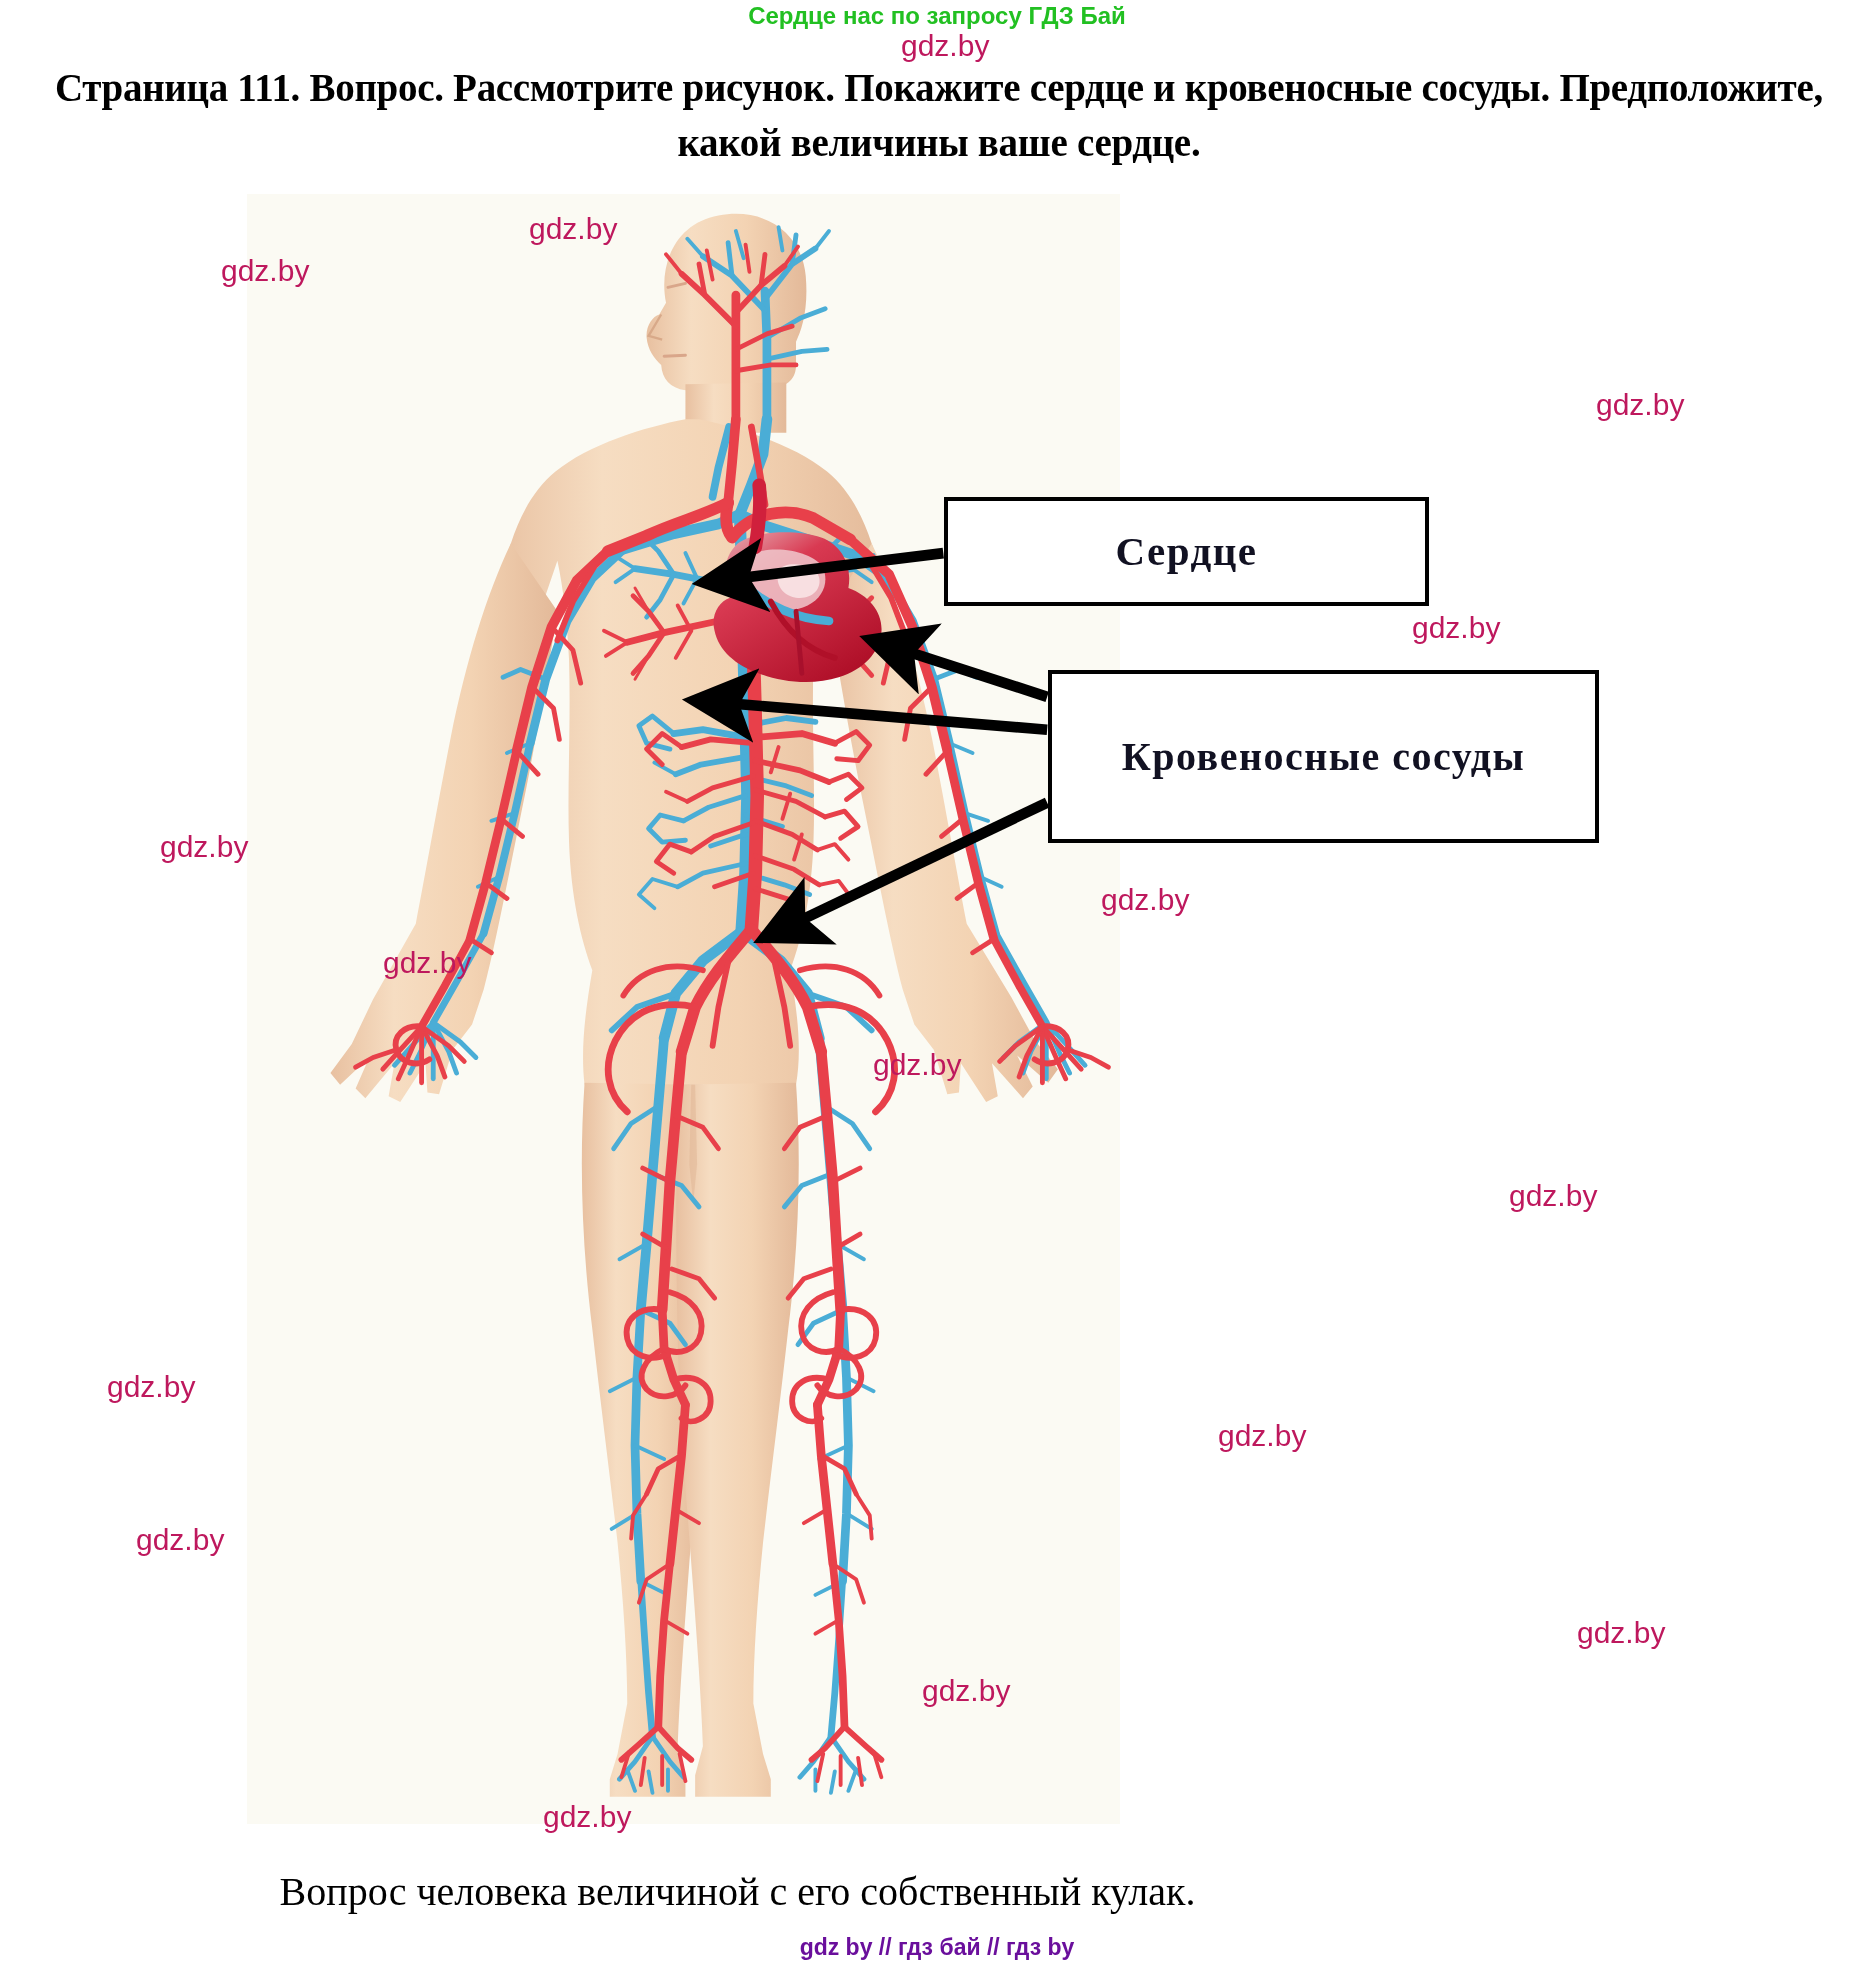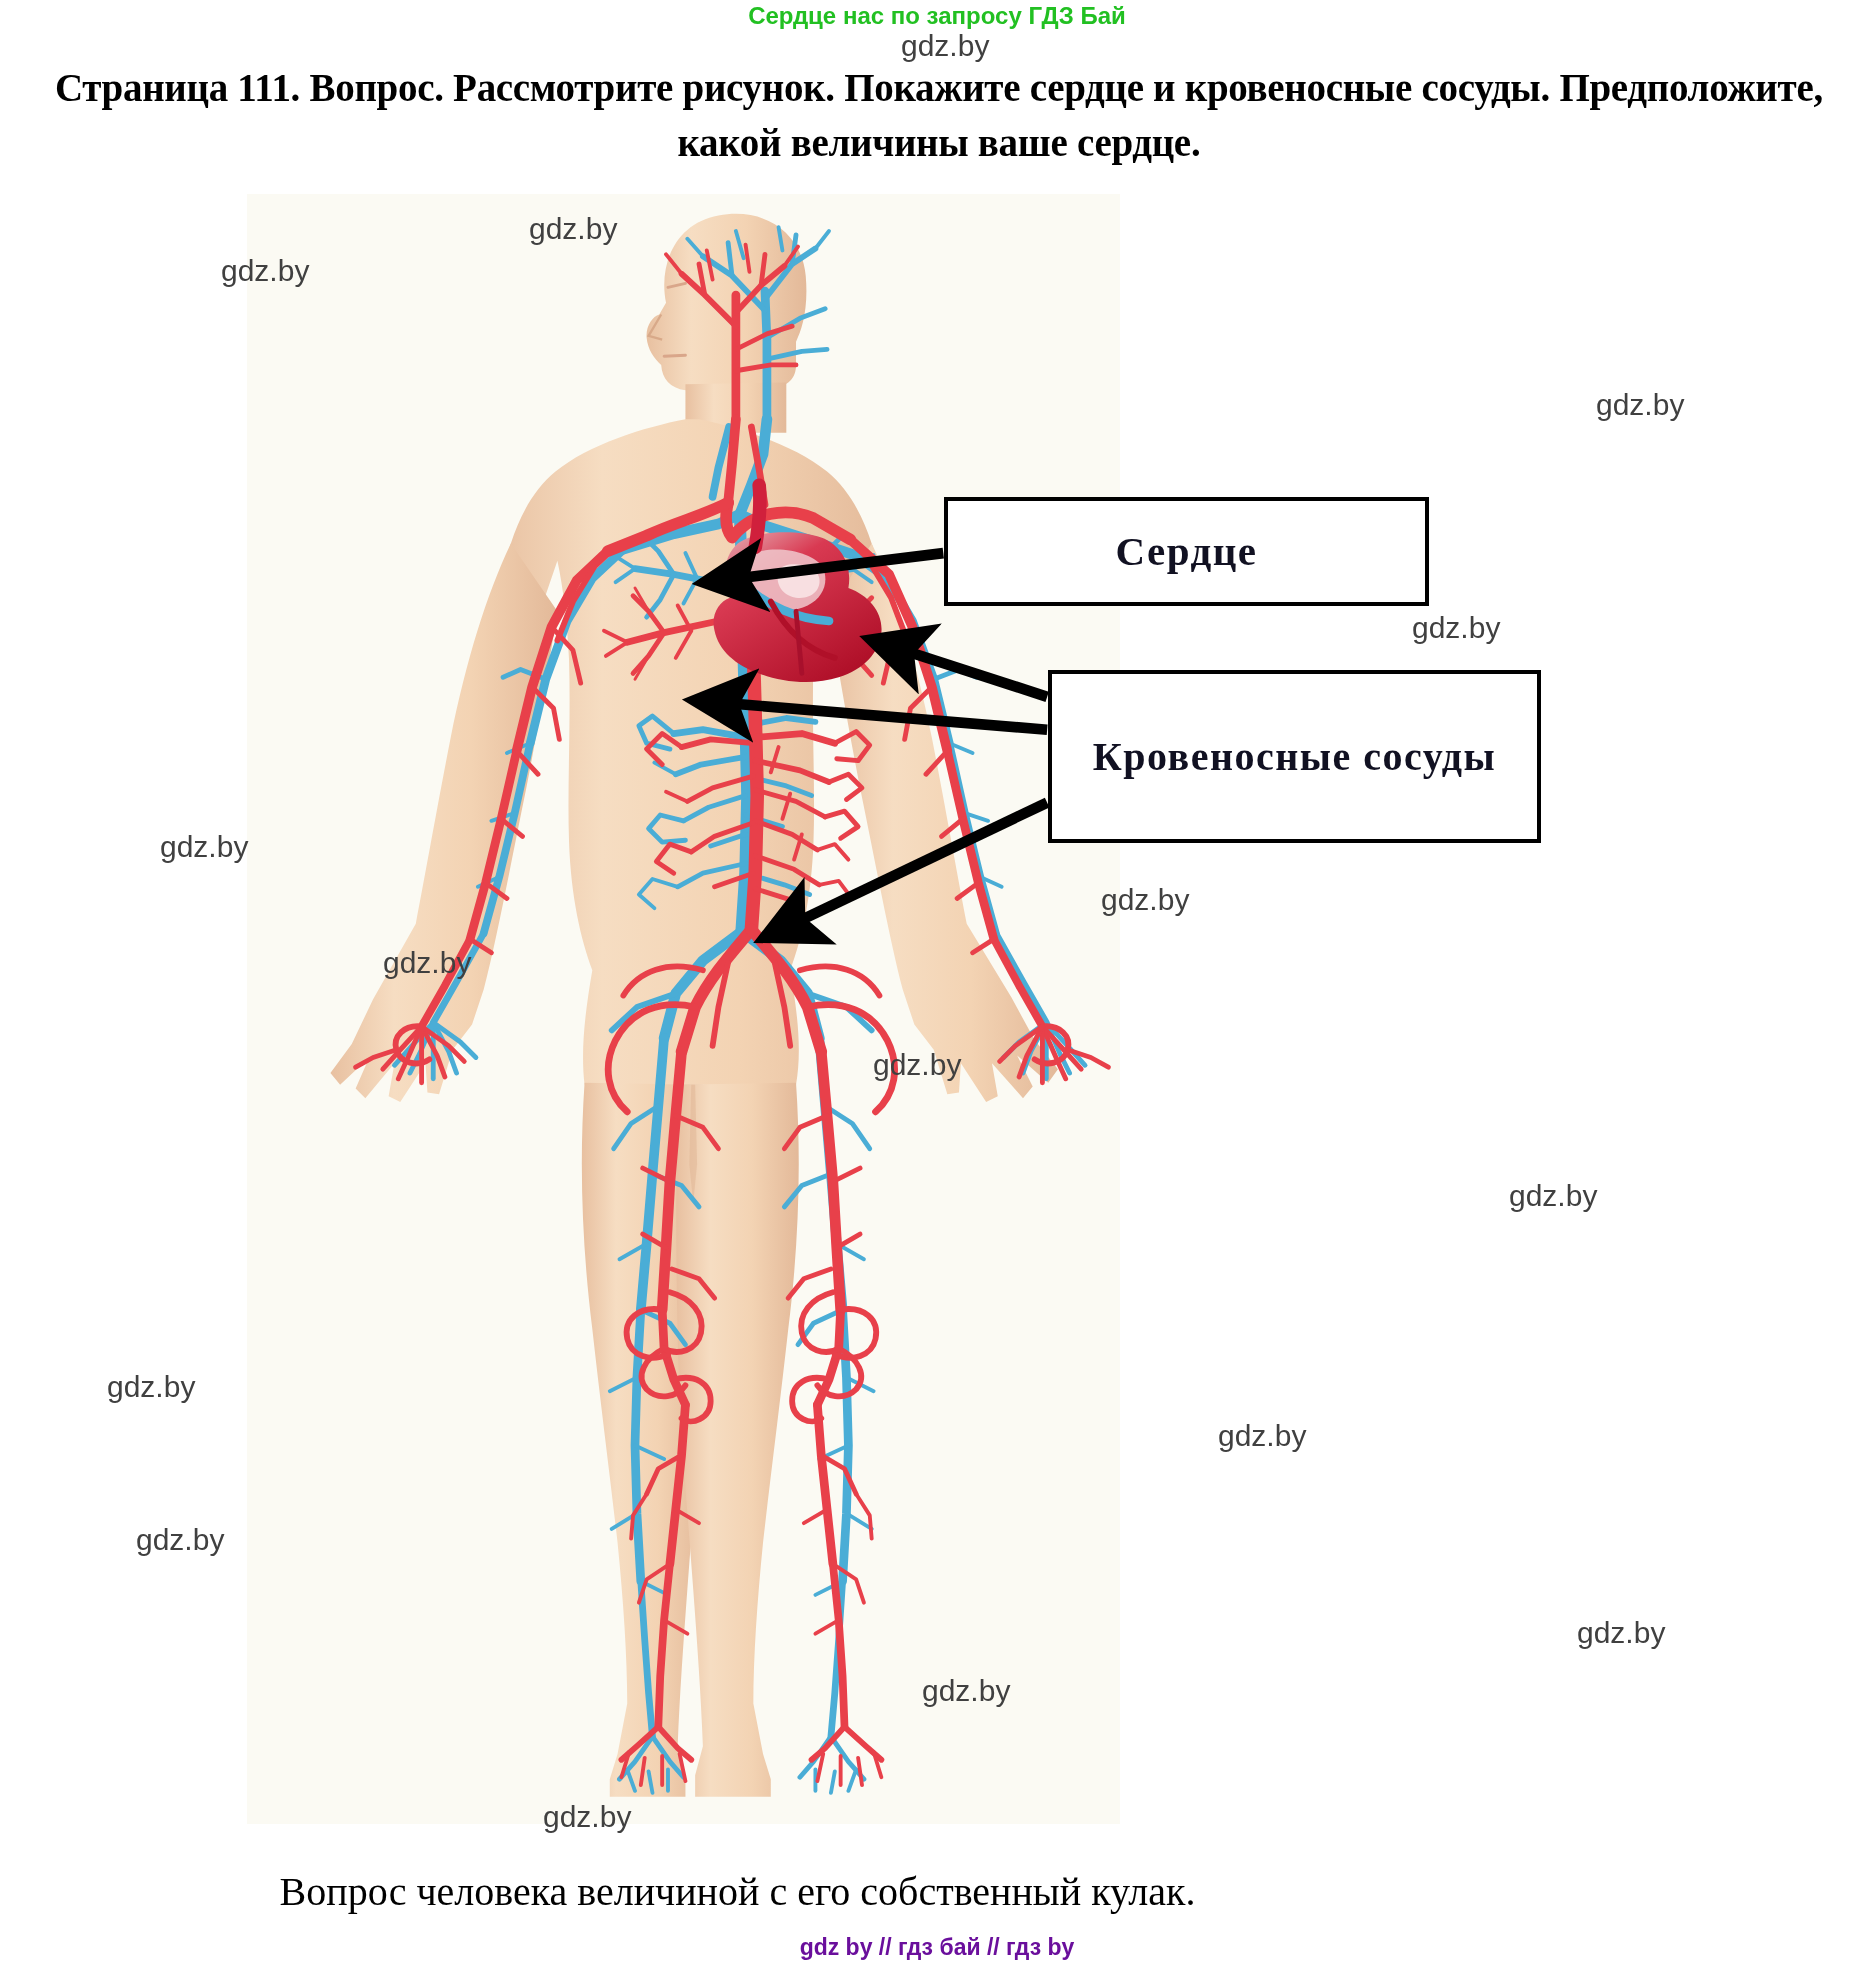--- a/index.html
+++ b/index.html
@@ -93,39 +93,39 @@
     font-weight: 700;
     color: #111122;
     letter-spacing: 1.5px;
     line-height: 1.55;
   }
   #callout-heart {
     left: 944px; top: 497px; width: 485px; height: 109px;
   }
   #callout-heart span { font-size: 41px; }
   #callout-vessels {
-    left: 1048px; top: 670px; width: 493px; height: 173px;
+    left: 1048px; top: 670px; width: 551px; height: 173px;
   }
   #callout-vessels span { font-size: 40px; }
 
   
   .arrows {
     position: absolute;
     left: 0; top: 0;
     width: 1874px; height: 1972px;
     pointer-events: none;
   }
 
   
   .wm {
     position: absolute;
     font-family: "Liberation Sans", "DejaVu Sans", sans-serif;
     font-size: 30px;
     font-weight: 400;
-    color: #404040;
+    color: #be185d;
     white-space: nowrap;
   }
 </style>
 </head>
 <body>
 
 <div class="promo-banner">Сердце нас по запросу ГДЗ Бай</div>
 
 <div class="question-block">Страница 111. Вопрос. Рассмотрите рисунок. Покажите сердце и кровеносные сосуды. Предположите, какой величины ваше сердце.</div>
 

